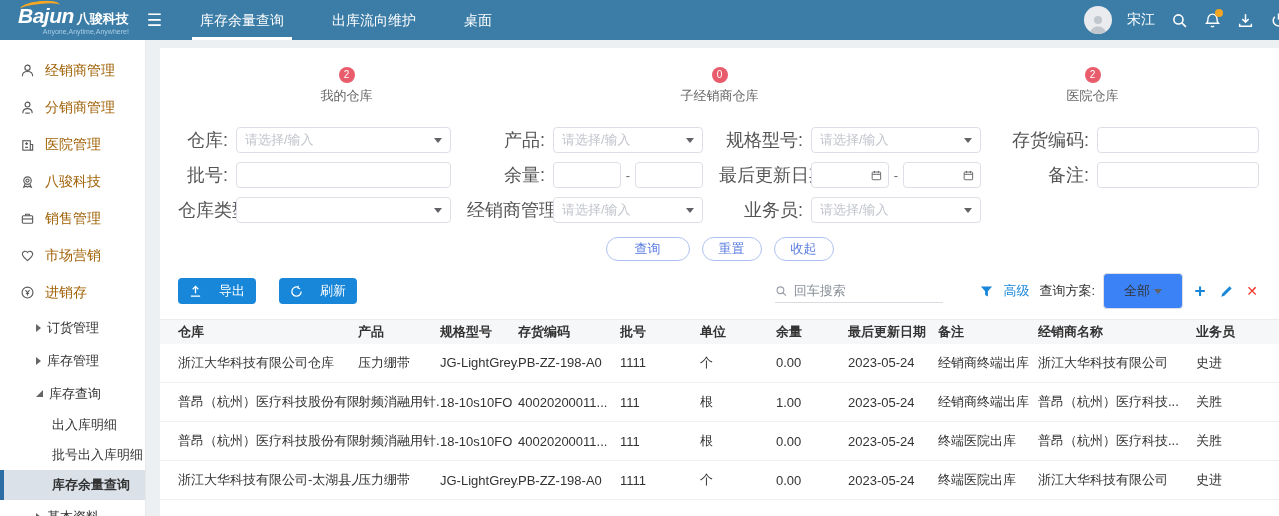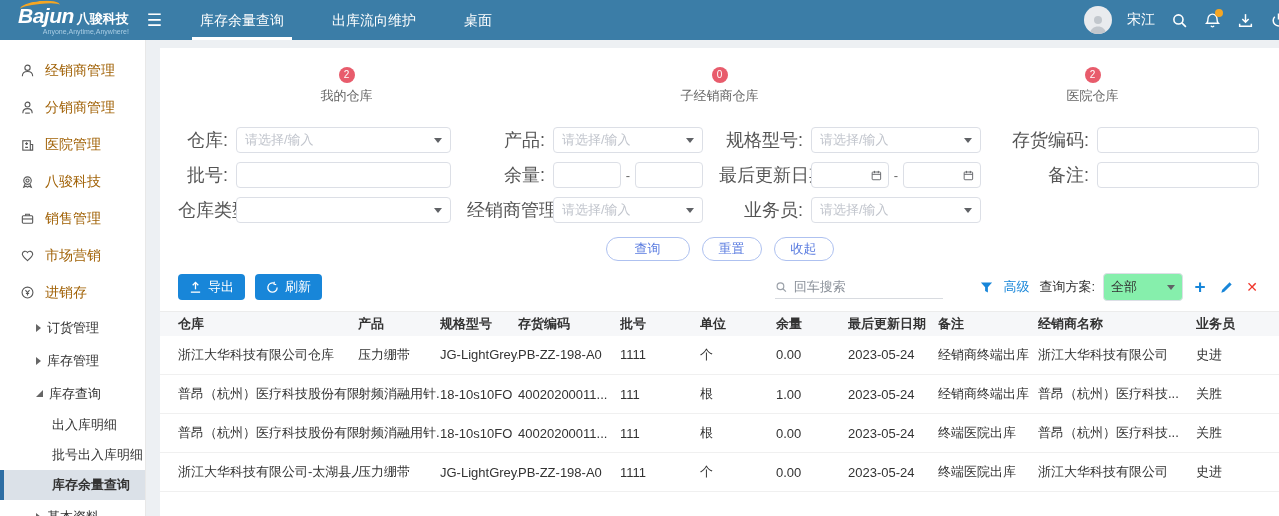--- a/index.html
+++ b/index.html
@@ -82,31 +82,31 @@
 
   
   .factions { margin-top:14px; display:flex; justify-content:center; gap:12px; }
   .btn-outline { height:24px; border:1px solid #aec1f0; color:#5a7ce0; background:#fff; border-radius:12px;
                  font-size:13px; padding:0 16px; cursor:pointer; font-family:inherit; }
   .btn-outline.wide { padding:0 28px; }
 
   
   .toolbar { margin-top:12px; padding:0 18px; display:flex; align-items:center; }
   .btn-primary { height:26px; background:#1886d9; color:#fff; border:none; border-radius:4px;
-                 padding:0 11px; font-size:13px; display:flex; align-items:center; gap:6px;
-                 margin-right:10px; cursor:pointer; font-family:inherit; }
+                 padding:0 11px; font-size:13px; display:flex; align-items:center; gap:17px;
+                 margin-right:23px; cursor:pointer; font-family:inherit; }
   .tb-right { margin-left:auto; display:flex; align-items:center; gap:8px; }
   .search-wrap { display:flex; align-items:center; gap:6px; border-bottom:1px solid #d8dbe0;
                  width:168px; height:24px; margin-right:26px; }
   .search-wrap input { border:none; outline:none; font-size:13px; width:100%; font-family:inherit; color:#333; }
   .search-wrap input::placeholder { color:#8a9099; }
   .adv-link { color:#1886d9; font-size:13px; cursor:pointer; }
   .scheme-label { color:#333; font-size:13px; margin-left:2px; }
-  .scheme-select { width:80px; height:28px; border:1px solid #dcdfe6; border-radius:4px; background:#86efac;
-                   display:flex; align-items:center; justify-content:space-between; padding:0 7px;
+  .scheme-select { width:80px; height:36px; border:1px solid #dcdfe6; border-radius:4px; background:#3b82f6;
+                   display:flex; align-items:center; justify-content:center; padding:0 7px;
                    font-size:13px; color:#333; cursor:pointer; }
   .icon-btn { cursor:pointer; display:flex; align-items:center; justify-content:center; width:18px; height:18px; }
   .plus-glyph { color:#1886d9; font-size:19px; font-weight:bold; line-height:18px; }
   .x-glyph { color:#f0372c; font-size:14px; font-weight:bold; }
 
   
   table.grid { margin-top:10px; width:100%; border-collapse:collapse; table-layout:fixed;
                font-size:13px; color:#333; }
   table.grid th { background:#f6f7f9; height:24px; text-align:left; font-weight:bold;
                   border-top:1px solid #ececec; padding:0 6px 0 0; white-space:nowrap; overflow:hidden; }

